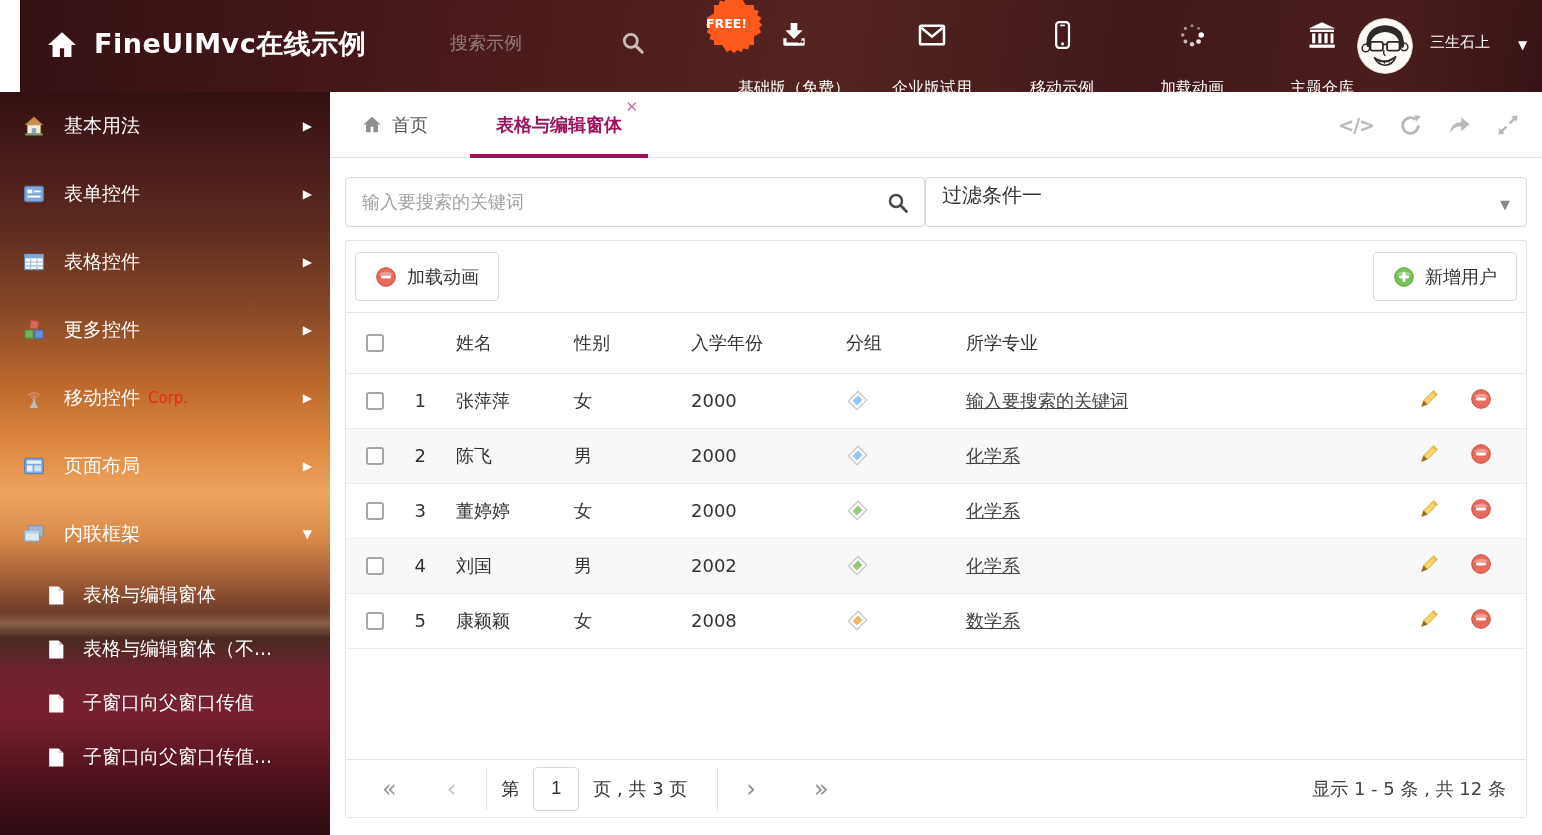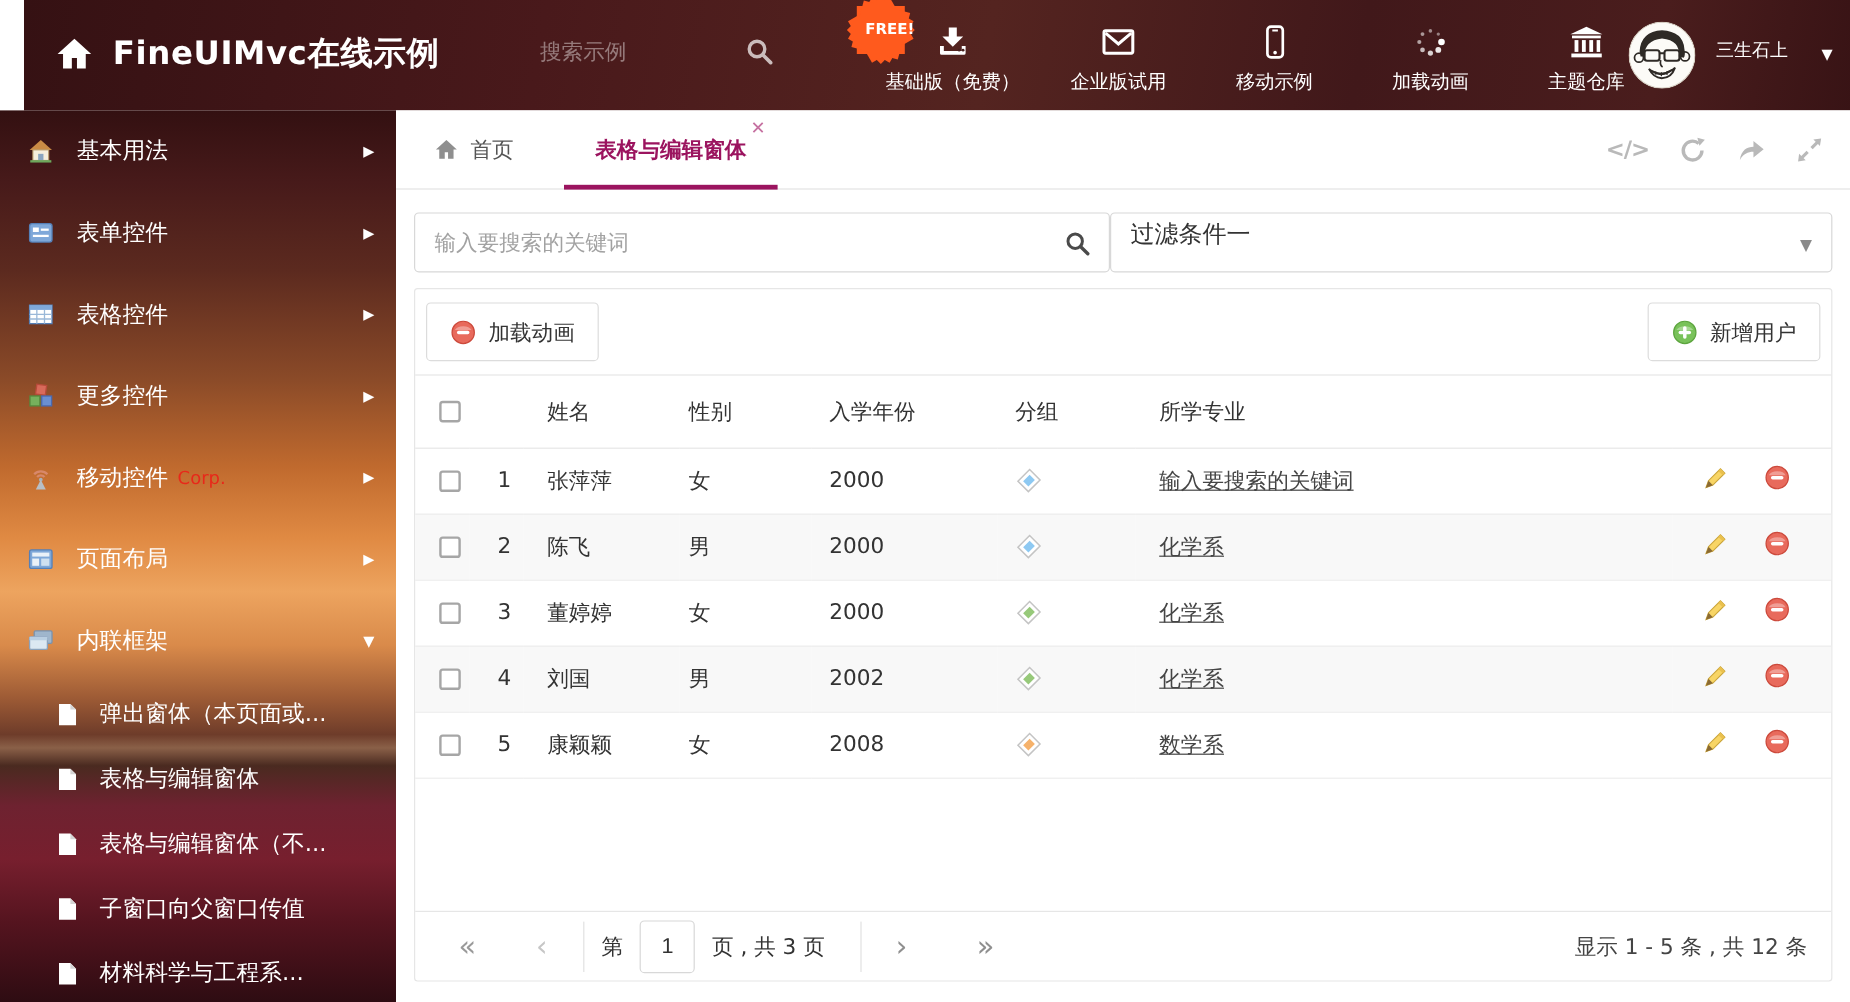--- a/index.html
+++ b/index.html
@@ -10,23 +10,23 @@
   .header { position:absolute; left:0; top:0; width:1542px; height:92px;
     background:linear-gradient(100deg,#351113 0%,#49191b 28%,#542420 52%,#41181a 72%,#4a1d1d 88%,#361214 100%);margin-left:20px; }
   .h-home { position:absolute; left:26px; top:29px; }
   .h-title { position:absolute; left:74px; top:26px; font-size:27px; font-weight:bold; color:#fff; letter-spacing:0.5px; }
   .h-search-ph { position:absolute; left:430px; top:33px; font-size:18px; color:rgba(255,255,255,0.42); background:transparent; border:none; outline:none; width:160px; }
   .h-search-ph::placeholder { color:rgba(255,255,255,0.42); }
   .h-search-ic { position:absolute; left:600px; top:30px; cursor:pointer; }
   .free { position:absolute; left:686px; top:2px; width:56px; height:48px; }
   .burst { position:absolute; left:8px; top:3px; width:40px; height:40px; background:#ff5a1d; }
   .b2 { transform:rotate(30deg); } .b3 { transform:rotate(60deg); } .b4 { transform:rotate(15deg);} .b5{ transform:rotate(45deg);}
-  .free-label { position:absolute; left:0; top:14px; width:56px; text-align:right; font-size:12.5px; font-weight:bold; color:#fff; }
+  .free-label { position:absolute; left:0; top:14px; width:56px; text-align:left; font-size:12.5px; font-weight:bold; color:#fff; }
   .h-nav { position:absolute; left:718px; top:0; height:92px; display:flex; align-items:flex-start; gap:34px; }
-  .h-nav-item { display:flex; flex-direction:column; align-items:center; padding-top:17px; cursor:pointer; min-width:96px; }
+  .h-nav-item { display:flex; flex-direction:column; align-items:center; padding-top:17px; cursor:pointer; min-width:96px;gap:20px; }
   .h-nav-item .ico { height:36px; display:flex; align-items:center; justify-content:center; }
   .h-nav-item .lbl { margin-top:5px; font-size:16px; color:#fff; white-space:nowrap; }
   .avatar { position:absolute; left:1337px; top:18px; width:56px; height:56px; border-radius:50%; overflow:hidden; cursor:pointer; }
   .h-user { position:absolute; left:1410px; top:33px; font-size:15px; color:#fff; cursor:pointer; }
   .h-caret { position:absolute; left:1498px; top:38px; font-size:12px; color:#fff; cursor:pointer; }
 
   
   .sidebar { position:absolute; left:0; top:92px; width:330px; height:743px;
     background:linear-gradient(180deg,
       #331011 0%, #471a1a 8%, #5c2a1f 18%, #8a4a28 30%, #c06a2e 40%,
@@ -277,49 +277,42 @@
         </svg></span>
     <span>内联框架</span>
     <span class="s-arrow">▼</span>
   </div>
 
   <div class="s-sub">
     <span class="s-ico"><svg width="20" height="21" viewBox="0 0 18 20">
           <path d="M2.5 1.5 h9 l4.5 4.5 v12.5 h-13.5 Z" fill="#fff"></path>
           <path d="M11.5 1.5 l4.5 4.5 h-4.5 Z" fill="#d4d4d4"></path>
         </svg></span>
-    <span>弹出窗体（本页面或...</span>
+    <span>表格与编辑窗体</span>
   </div>
   <div class="s-sub">
     <span class="s-ico"><svg width="20" height="21" viewBox="0 0 18 20">
           <path d="M2.5 1.5 h9 l4.5 4.5 v12.5 h-13.5 Z" fill="#fff"></path>
           <path d="M11.5 1.5 l4.5 4.5 h-4.5 Z" fill="#d4d4d4"></path>
         </svg></span>
-    <span>表格与编辑窗体</span>
+    <span>表格与编辑窗体（不...</span>
   </div>
   <div class="s-sub">
     <span class="s-ico"><svg width="20" height="21" viewBox="0 0 18 20">
           <path d="M2.5 1.5 h9 l4.5 4.5 v12.5 h-13.5 Z" fill="#fff"></path>
           <path d="M11.5 1.5 l4.5 4.5 h-4.5 Z" fill="#d4d4d4"></path>
         </svg></span>
-    <span>表格与编辑窗体（不...</span>
+    <span>子窗口向父窗口传值</span>
   </div>
   <div class="s-sub">
     <span class="s-ico"><svg width="20" height="21" viewBox="0 0 18 20">
           <path d="M2.5 1.5 h9 l4.5 4.5 v12.5 h-13.5 Z" fill="#fff"></path>
           <path d="M11.5 1.5 l4.5 4.5 h-4.5 Z" fill="#d4d4d4"></path>
         </svg></span>
-    <span>子窗口向父窗口传值</span>
-  </div>
-  <div class="s-sub">
-    <span class="s-ico"><svg width="20" height="21" viewBox="0 0 18 20">
-          <path d="M2.5 1.5 h9 l4.5 4.5 v12.5 h-13.5 Z" fill="#fff"></path>
-          <path d="M11.5 1.5 l4.5 4.5 h-4.5 Z" fill="#d4d4d4"></path>
-        </svg></span>
-    <span>材料科学与工程系...</span>
+    <span>子窗口向父窗口传值...</span>
   </div>
 </div>
 
 <div class="main">
 
   <div class="tabbar">
     <div class="tab-home">
       <svg width="22" height="22" viewBox="0 0 24 24">
           <path d="M12 3 L2.5 11.5 h3 v8.5 h5 v-6 h3 v6 h5 v-8.5 h3 Z" fill="#8f8f8f"></path>
         </svg>

